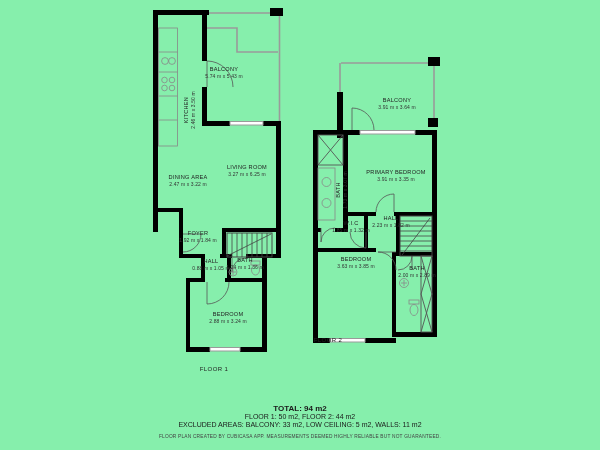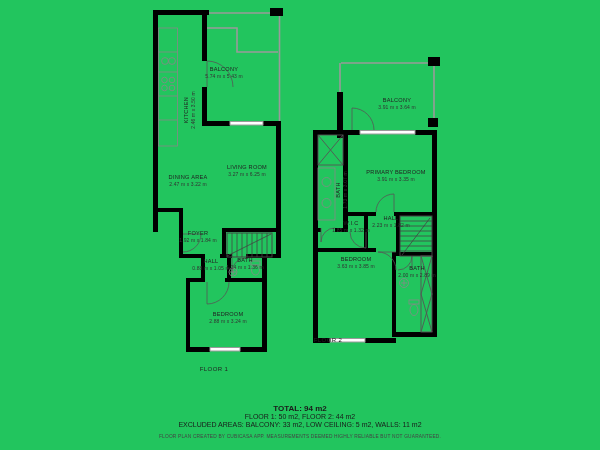--- a/index.html
+++ b/index.html
@@ -1,17 +1,17 @@
 <!DOCTYPE html>
 <html><head>
 <meta charset="utf-8">
 <style>
   html,body{margin:0;padding:0;background:#ffffff;}
   #canvas{
-    position:relative;width:600px;height:450px;background:#22c55e;overflow:hidden;
+    position:relative;width:600px;height:450px;background:#86efac;overflow:hidden;
     font-family:"Liberation Sans","DejaVu Sans",sans-serif;color:#1a1a1a;
   }
   svg.plan{position:absolute;left:0;top:0;}
   .room-label{
     position:absolute;transform:translate(-50%,-50%);
     text-align:center;white-space:nowrap;line-height:1.3;color:#222;
   }
   .room-label.vertical{transform:translate(-50%,-50%) rotate(-90deg);}
   .room-name{font-size:5.6px;letter-spacing:.25px;}
   .room-dims{font-size:5px;letter-spacing:.1px;color:#333;}

